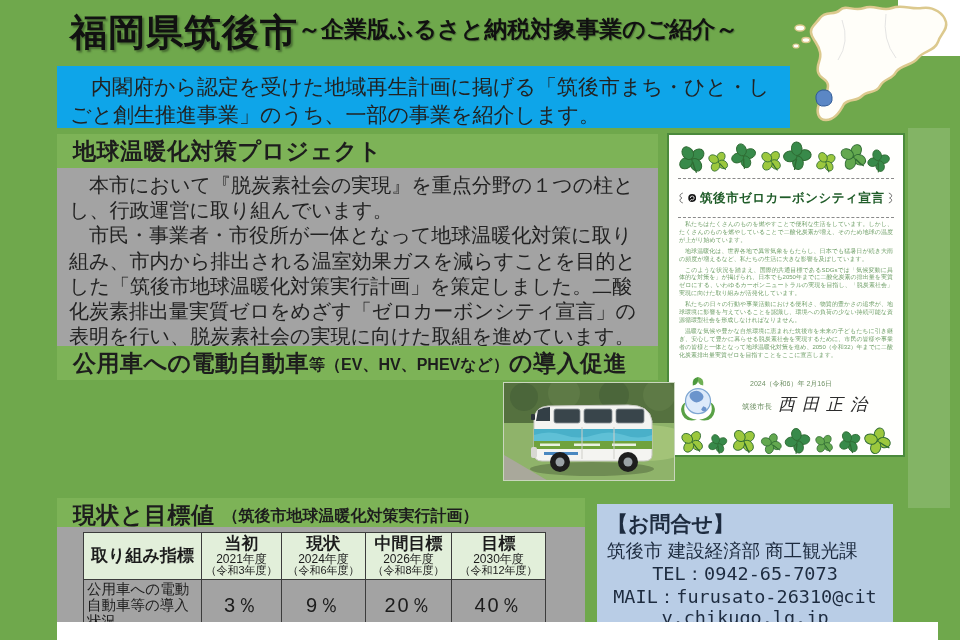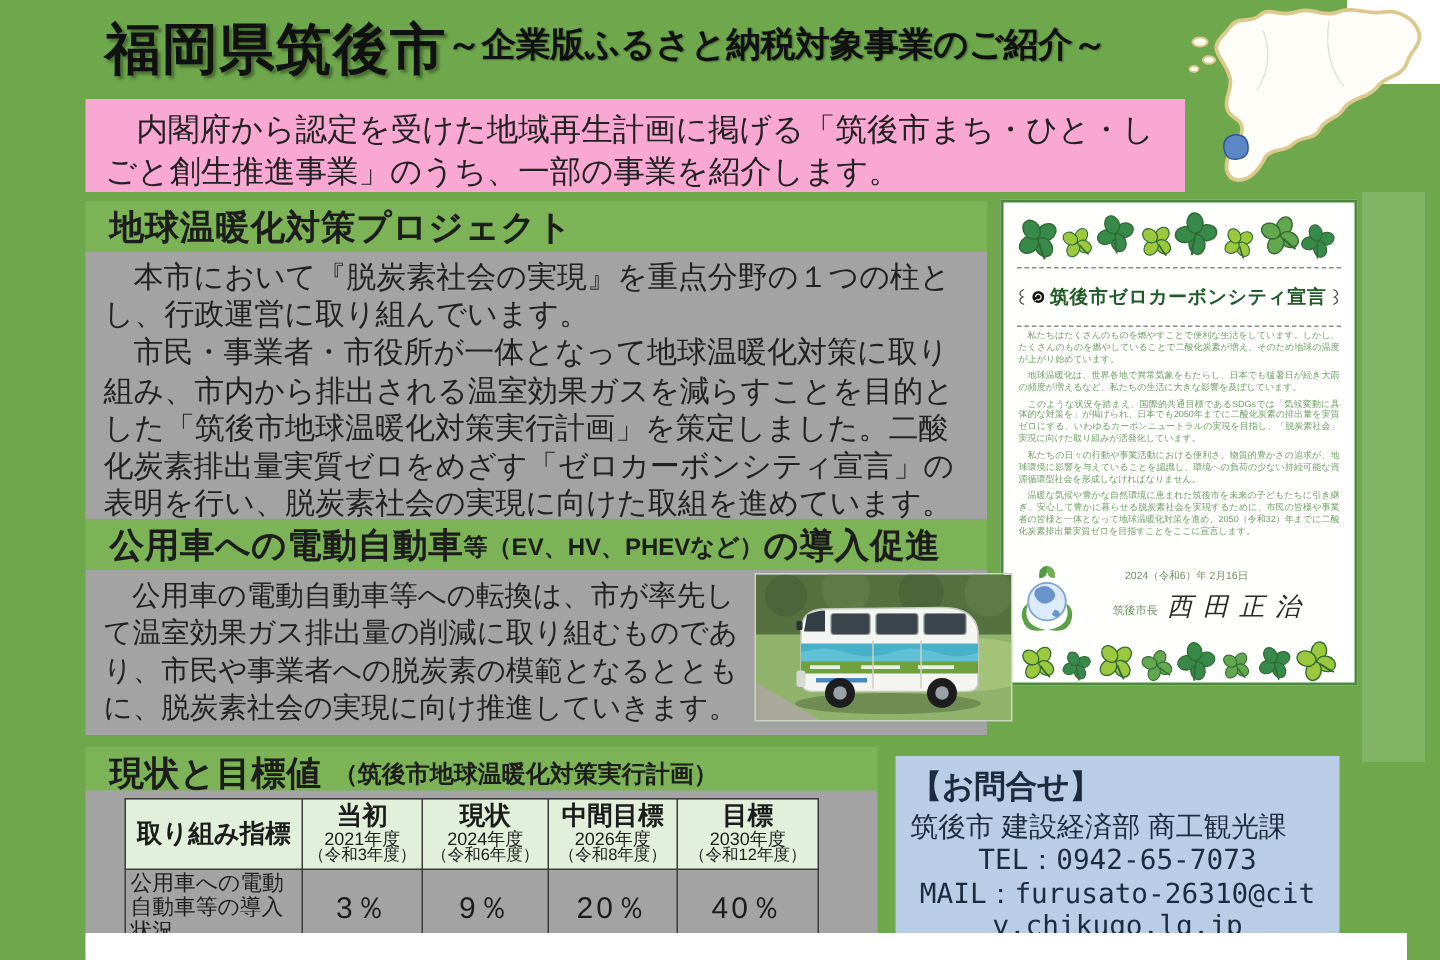--- a/index.html
+++ b/index.html
@@ -8,21 +8,21 @@
     background:#6fa84c;
     font-family:"Liberation Sans","DejaVu Sans",sans-serif;
     color:#1c1c1c;
   }
   .abs{position:absolute;}
   
   .title-row{left:70px;top:8px;width:740px;height:54px;display:flex;align-items:flex-start;}
   .main-title{font-size:37px;font-weight:bold;color:#111;text-shadow:2px 2px 2px rgba(40,60,30,.55);letter-spacing:1px;white-space:nowrap;}
   .sub-title{font-size:23px;font-weight:bold;color:#111;text-shadow:1px 1px 1px rgba(40,60,30,.45);white-space:nowrap;padding-top:6px;}
   
-  .intro-box{left:57px;top:66px;width:733px;height:62px;background:#f9a8d4;padding:7px 13px;box-sizing:border-box;}
+  .intro-box{left:57px;top:66px;width:733px;height:62px;background:#0ea5e9;padding:7px 13px;box-sizing:border-box;}
   .intro-box p{margin:0;font-size:21px;line-height:1.35;text-indent:1em;color:#222;}
   
   .band{background:#7db357;height:34px;display:flex;align-items:center;padding-left:16px;box-sizing:border-box;}
   .band .big{font-size:23px;font-weight:bold;color:#1d1d1d;letter-spacing:.5px;white-space:nowrap;}
   .band .small{font-size:16px;font-weight:bold;color:#1d1d1d;white-space:nowrap;padding-top:4px;}
   .band-note{font-size:16px;font-weight:bold;color:#1d1d1d;padding-top:3px;margin-left:8px;white-space:nowrap;}
   .band1{left:57px;top:134px;width:601px;}
   .band2{left:57px;top:346px;width:601px;}
   .band3{left:57px;top:498px;width:528px;}
   
@@ -172,23 +172,20 @@
     <svg class="clover-row" width="218" height="32" viewBox="0 0 218 32">
       <use href="#clover" x="-16" y="-16" width="32" height="34" fill="#9cc83e" transform="translate(16,16) rotate(-10) scale(.85)"></use>
       <use href="#clover" x="-16" y="-16" width="32" height="34" fill="#388a4a" transform="translate(42,18) rotate(20) scale(.7)"></use>
       <use href="#clover" x="-16" y="-16" width="32" height="34" fill="#9cc83e" transform="translate(68,15) rotate(5) scale(.9)"></use>
       <use href="#clover" x="-16" y="-16" width="32" height="34" fill="#63a84f" transform="translate(95,18) rotate(-25) scale(.75)"></use>
       <use href="#clover" x="-16" y="-16" width="32" height="34" fill="#388a4a" transform="translate(122,15) rotate(35) scale(.9)"></use>
       <use href="#clover" x="-16" y="-16" width="32" height="34" fill="#63a84f" transform="translate(148,18) rotate(-8) scale(.7)"></use>
       <use href="#clover" x="-16" y="-16" width="32" height="34" fill="#388a4a" transform="translate(174,16) rotate(15) scale(.8)"></use>
       <use href="#clover" x="-16" y="-16" width="32" height="34" fill="#9cc83e" transform="translate(201,15) rotate(-30) scale(.95)"></use>
     </svg>
-  </div>
-  <div class="abs panel s2body">
-    <p>公用車の電動自動車等への転換は、市が率先して温室効果ガス排出量の削減に取り組むものであり、市民や事業者への脱炭素の模範となるとともに、脱炭素社会の実現に向け推進していきます。</p>
   </div>
 
   <div class="abs photo">
     <svg width="172" height="99" viewBox="0 0 172 99">
       <rect x="0" y="0" width="172" height="42" fill="#55713f"></rect>
       <circle cx="20" cy="14" r="14" fill="#4b663a"></circle>
       <circle cx="60" cy="10" r="16" fill="#5e7a46"></circle>
       <circle cx="110" cy="12" r="15" fill="#4b663a"></circle>
       <circle cx="155" cy="12" r="16" fill="#5e7a46"></circle>
       <rect x="0" y="40" width="172" height="59" fill="#8fb36a"></rect>

